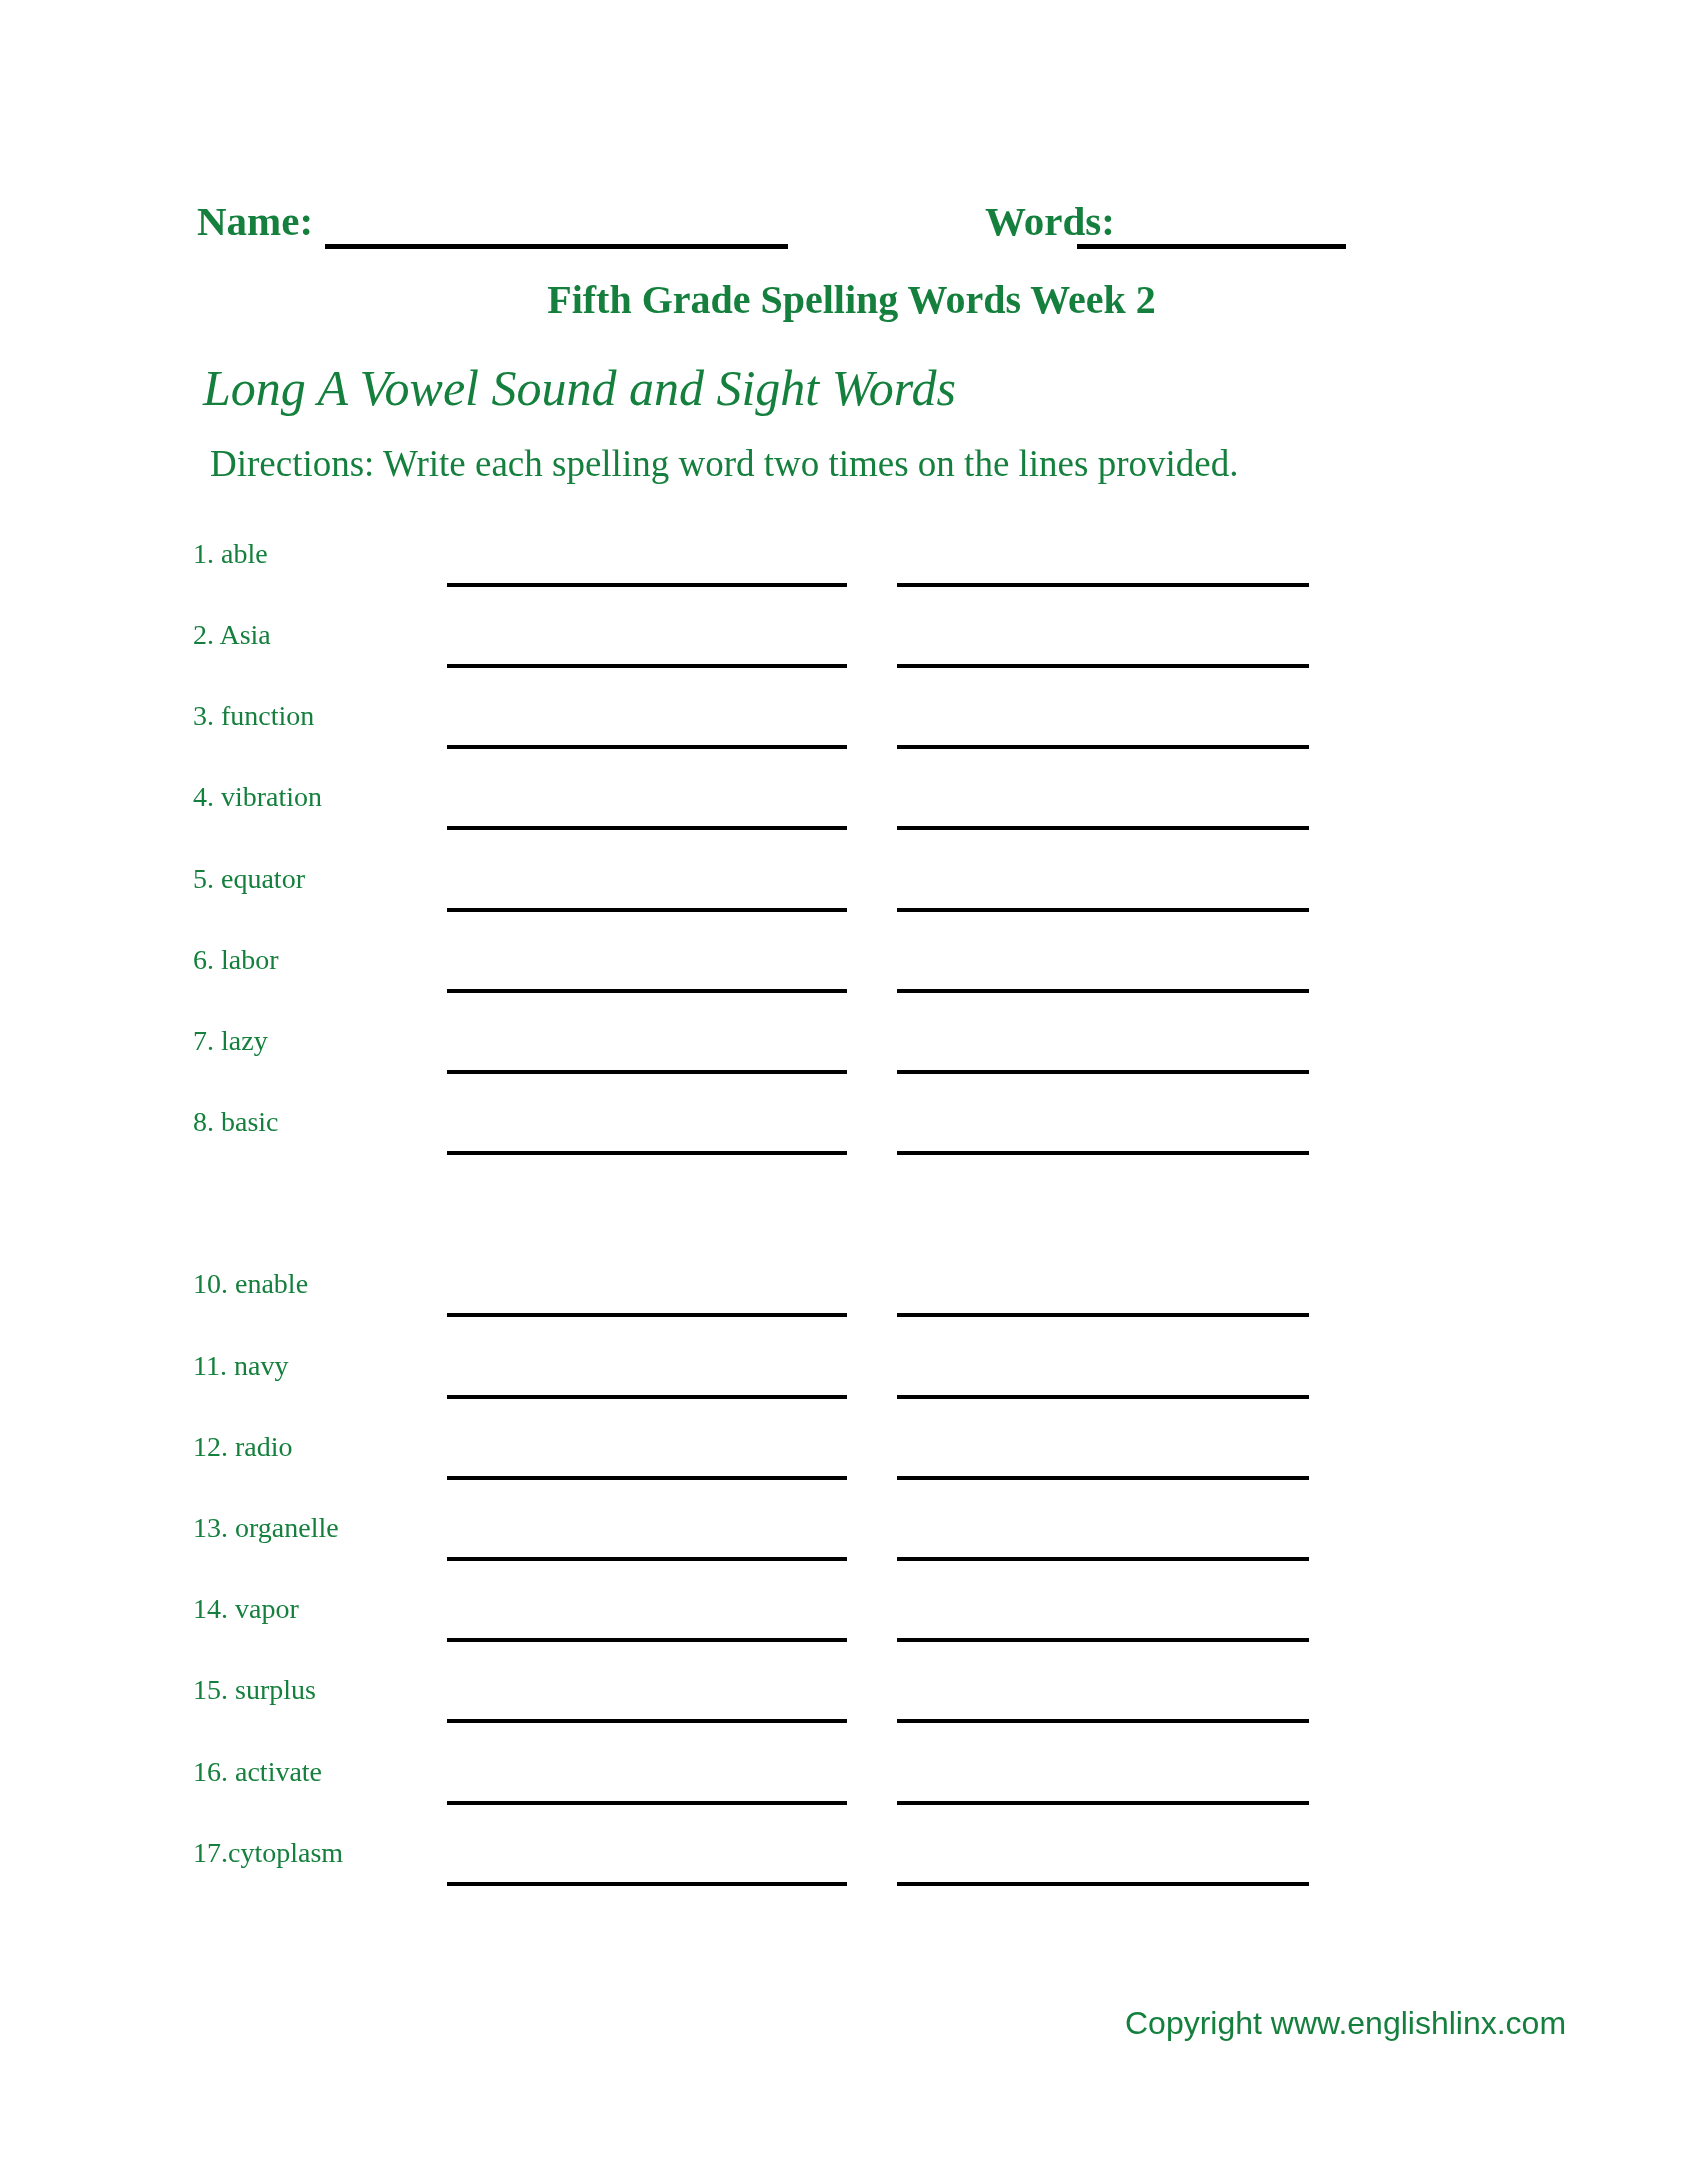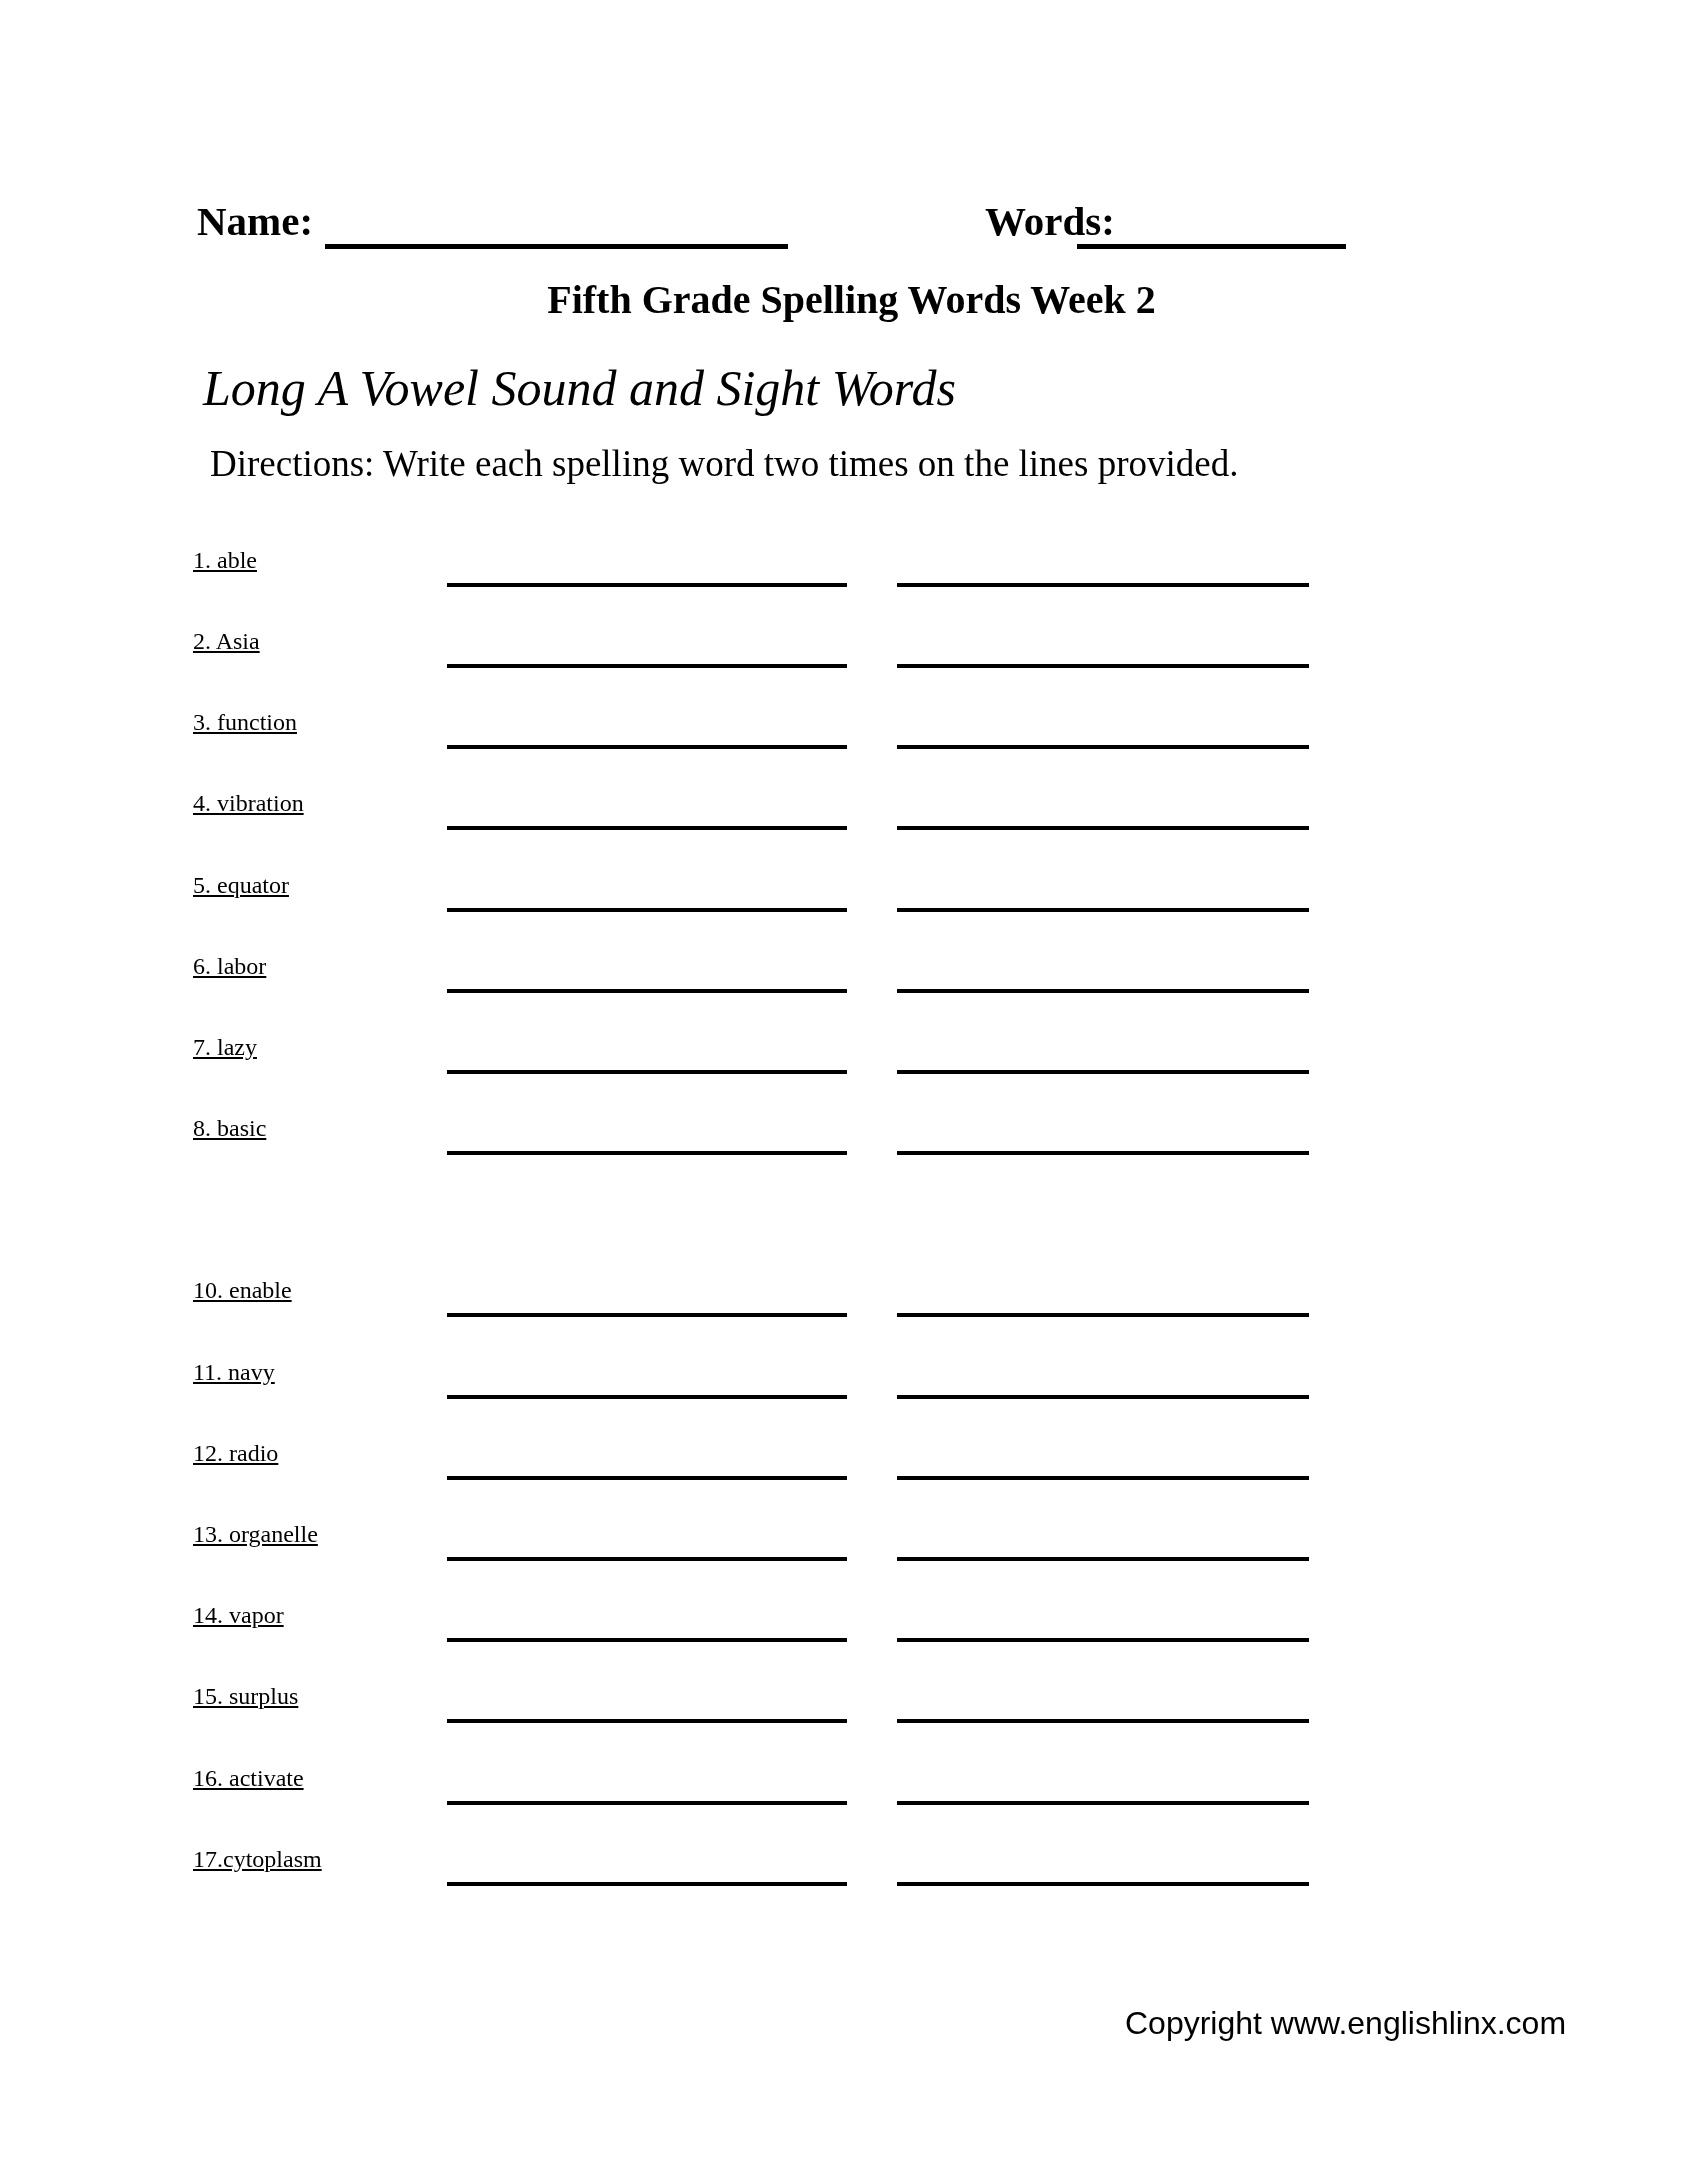--- a/index.html
+++ b/index.html
@@ -5,21 +5,21 @@
   html, body {
     margin: 0;
     padding: 0;
     background: #ffffff;
   }
   .page {
     position: relative;
     width: 1683px;
     height: 2178px;
     background: #ffffff;
-    color: #000000;
+    color: #15803d;
     font-family: "Liberation Serif", "DejaVu Serif", serif;
     overflow: hidden;
   }
   
   .field-label {
     position: absolute;
     font-weight: bold;
     font-size: 41px;
     line-height: 1;
     white-space: nowrap;
@@ -72,25 +72,24 @@
   }
   .word-row {
     position: absolute;
     left: 191px;
     width: 1129px;
     height: 81px;
   }
   .word-label {
     position: absolute;
     left: 2px;
-    top: 28px;
-    font-size: 24px;
-    line-height: 1.1;
-    white-space: nowrap;
-    text-decoration: underline;
+    top: 20px;
+    font-size: 28px;
+    line-height: 1.1;
+    white-space: nowrap;
   }
   .write-line {
     position: absolute;
     top: 22px;
     height: 42px;
     border-bottom: 4px solid #000000;
   }
   .write-line.l1 { left: 256px; width: 400px; }
   .write-line.l2 { left: 706px; width: 412px; }
   

